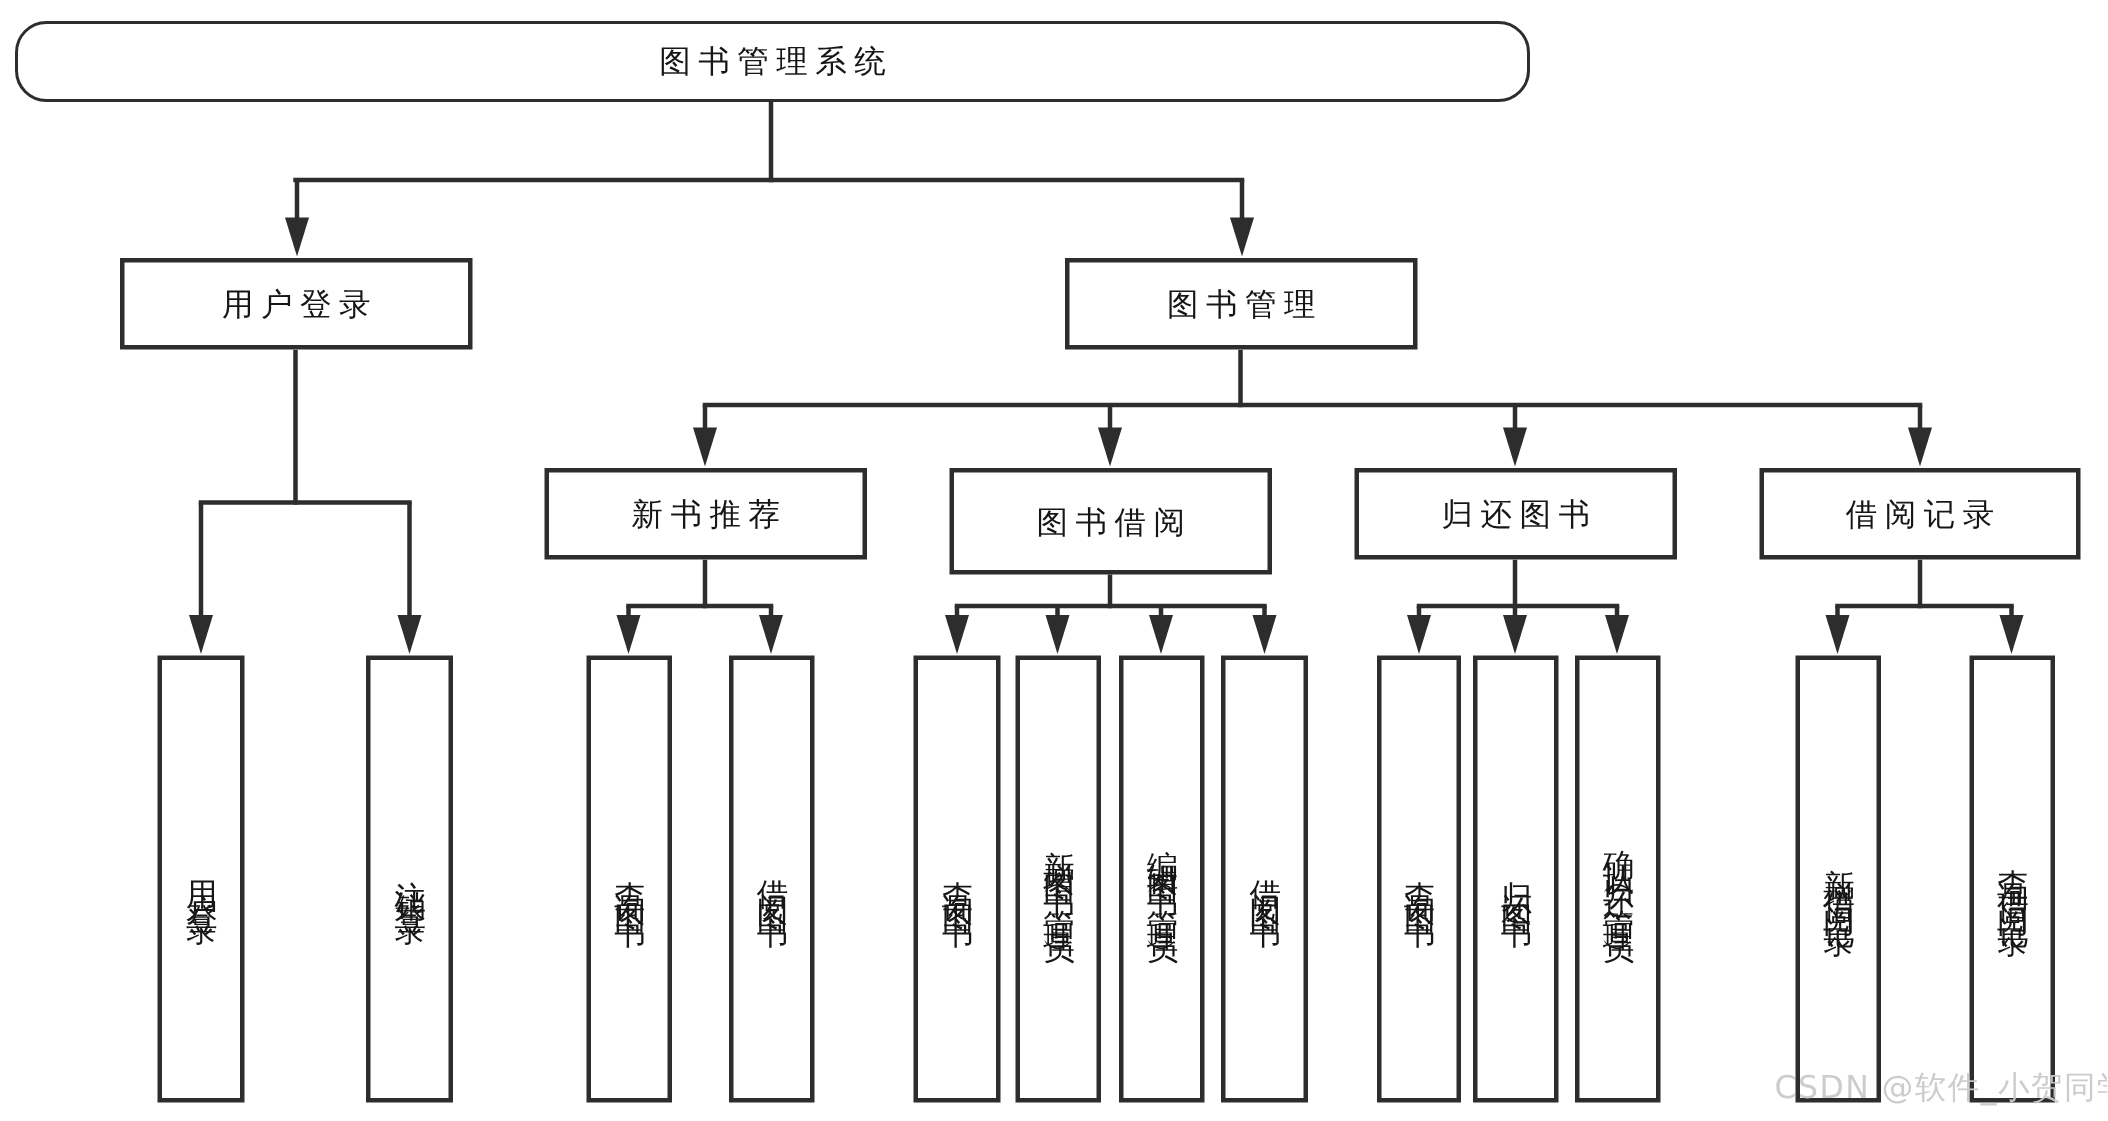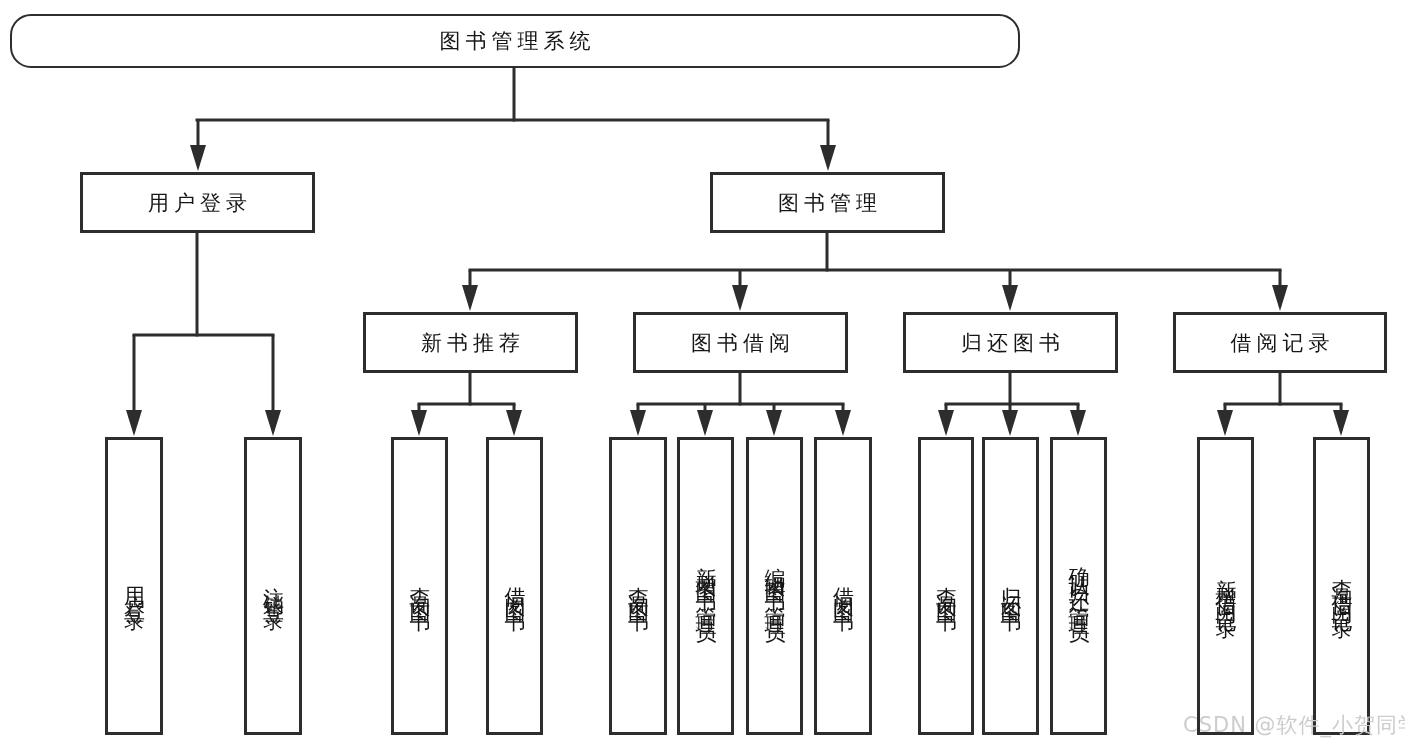--- a/index.html
+++ b/index.html
@@ -118,21 +118,21 @@
   <div class="box hbox" style="left:80px; top:172px; width:235px; height:61px">
     <span>用户登录</span>
   </div>
   <div class="box hbox" style="left:710px; top:172px; width:235px; height:61px">
     <span>图书管理</span>
   </div>
 
   <div class="box hbox" style="left:363px; top:312px; width:215px; height:61px">
     <span>新书推荐</span>
   </div>
-  <div class="box hbox" style="left:633px; top:312px; width:215px; height:61px">
+  <div class="box hbox" style="left:633px; top:312px; width:215px; height:71px">
     <span>图书借阅</span>
   </div>
   <div class="box hbox" style="left:903px; top:312px; width:215px; height:61px">
     <span>归还图书</span>
   </div>
   <div class="box hbox" style="left:1173px; top:312px; width:214px; height:61px">
     <span>借阅记录</span>
   </div>
 
   <div class="box leaf" style="left:105px; top:437px; width:58px; height:298px">

